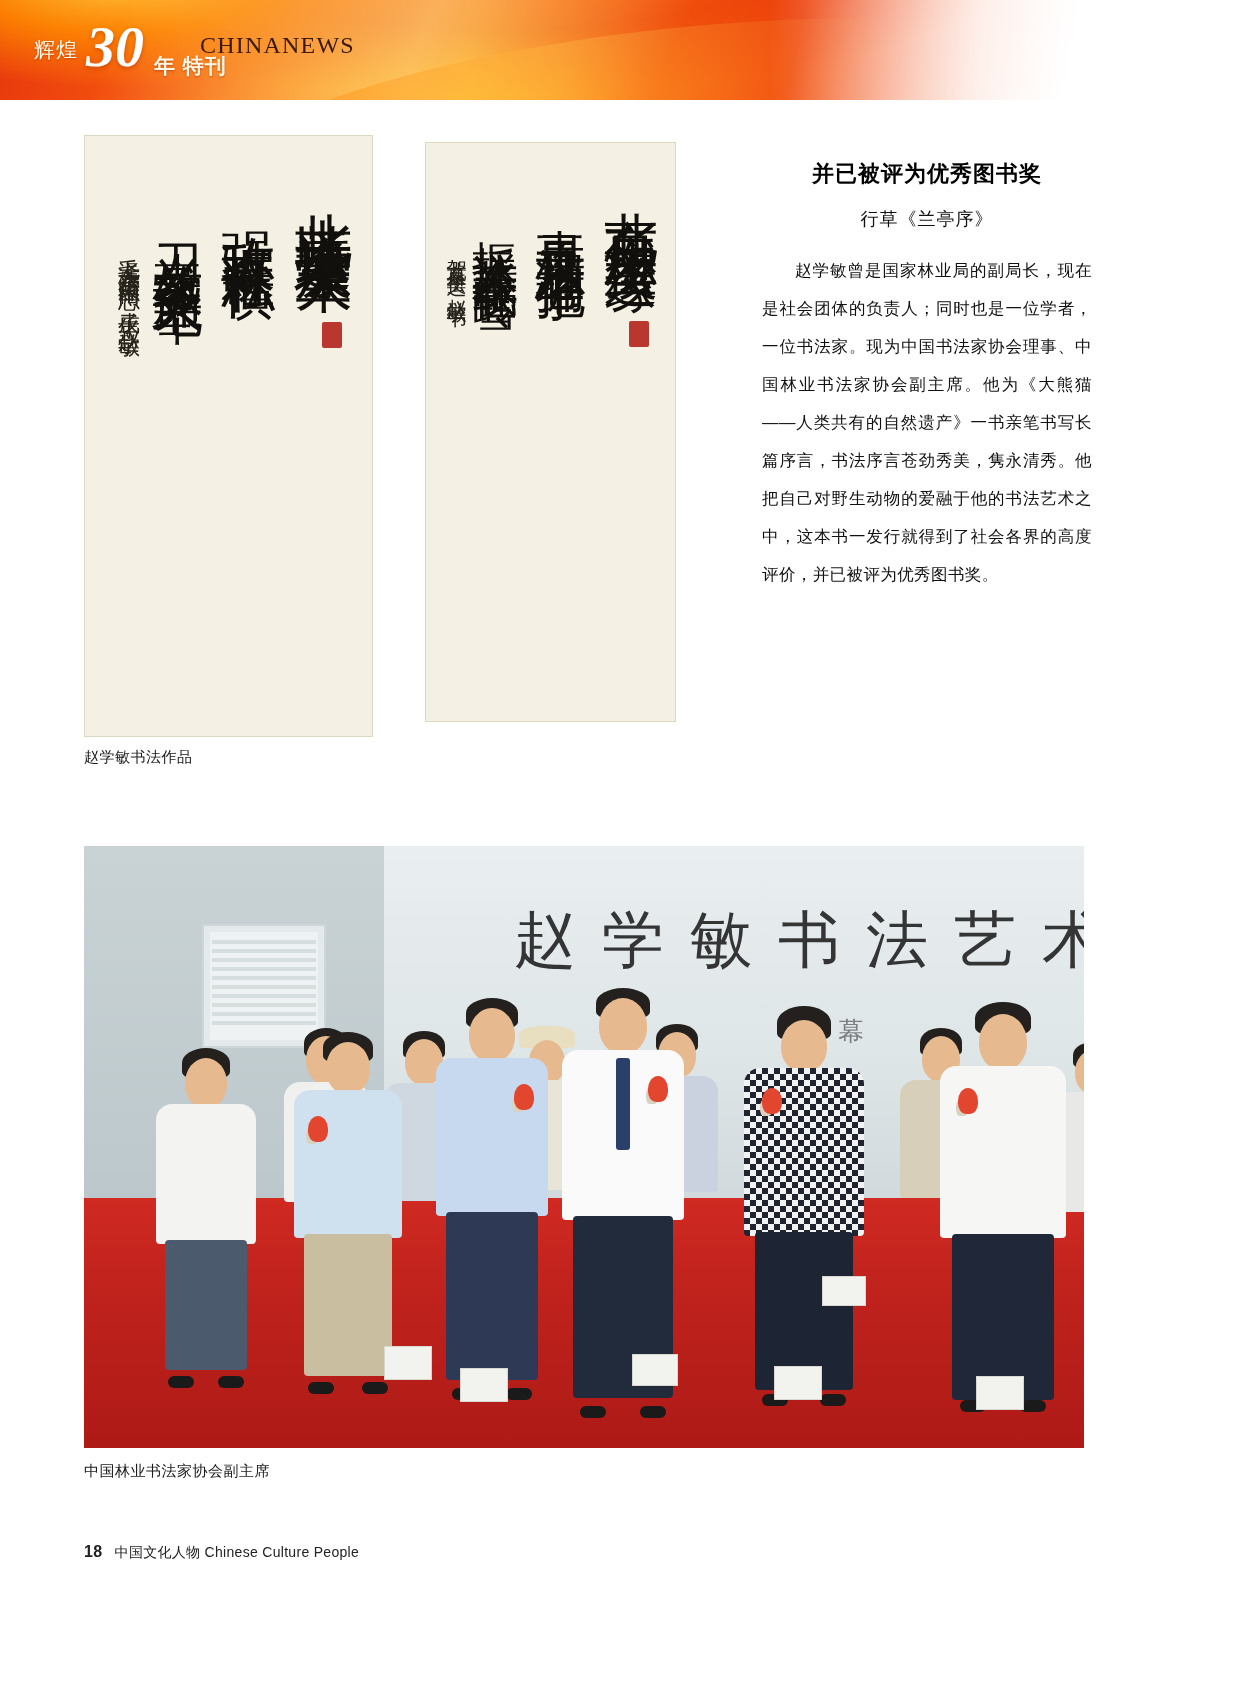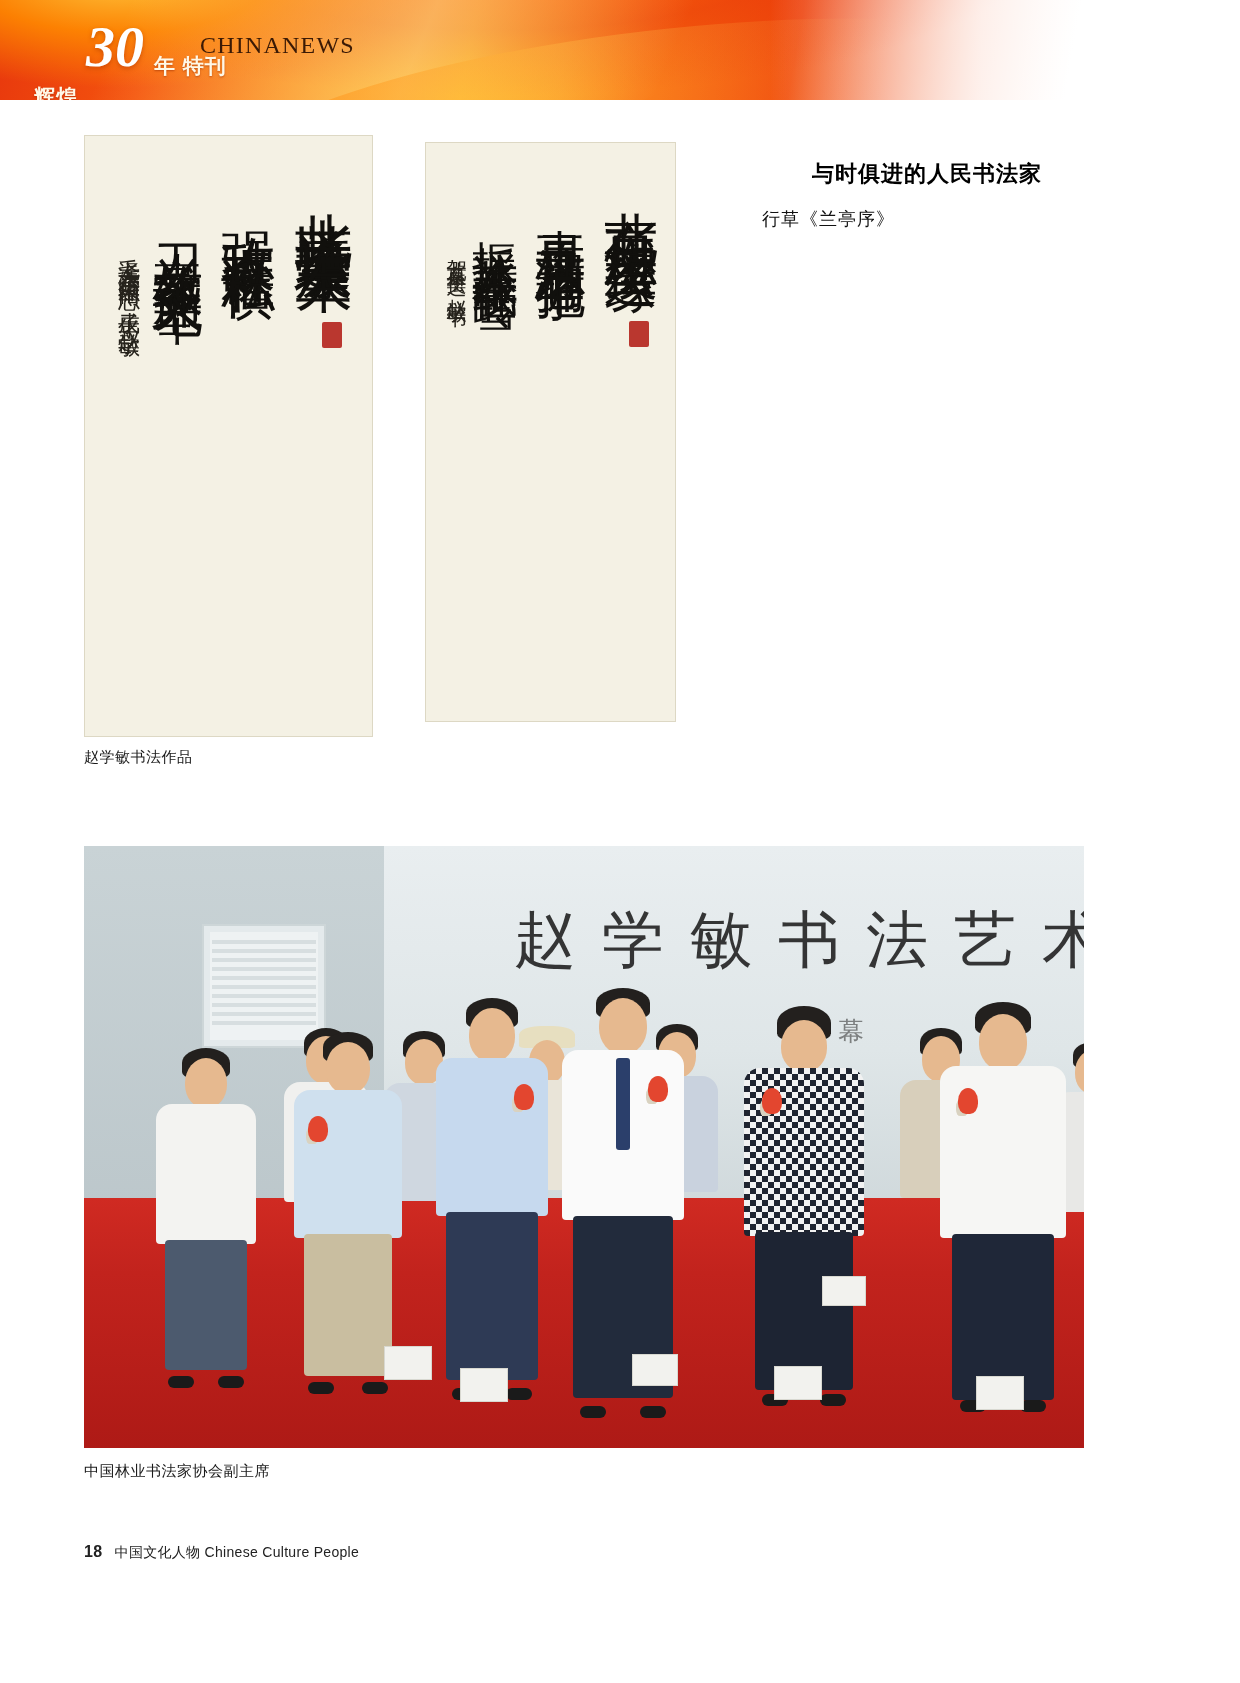--- a/index.html
+++ b/index.html
@@ -61,24 +61,23 @@
     left: 34px; top: 16px;
     width: 180px; height: 72px;
     color: #ffffff;
     white-space: nowrap;
   }
   .logo-cn-left {
     position: absolute;
     left: 0; top: 20px;
     font-size: 21px;
     letter-spacing: 1px;
-    font-weight: bold;
+    font-weight: normal;
     color: #fff8e6;
     text-shadow: 0 1px 2px rgba(150,40,0,.55);
-    margin-top: 47px;
   }
   .logo-60 {
     position: absolute;
     left: 52px; top: 2px;
     font-family: "Liberation Serif", serif;
     font-style: italic;
     font-weight: bold;
     font-size: 58px;
     line-height: 58px;
     color: #ffffff;
@@ -178,20 +177,21 @@
     font-size: 22px;
     font-weight: bold;
     color: #000000;
     text-align: center;
     margin: 26px 0 18px 0;
     letter-spacing: 1px;
   }
   .sub-head {
     font-size: 18px;
     color: #111111;
+    text-align: center;
     margin: 0 0 20px 0;
     letter-spacing: 1px;
     font-family: "Liberation Serif", serif;
   }
 
   
   .photo-wrap {
     position: absolute;
     left: 84px;
     top: 846px;
@@ -302,22 +302,23 @@
     <div class="calli-col c3">振摇冰芳千载任岭雪</div>
     <div class="calli-col c4">贺北京百年奥运  赵学敏书</div>
     <div class="seal s1" style="left:203px; top:178px;"></div>
 
   </div>
 </div>
 
 <div class="fig-caption" id="caption-calligraphy">赵学敏书法作品</div>
 
 <div class="right-col">
-  <h2 class="section-head">与时俱进的人民书法家</h2>
+  <h2 class="section-head">并已被评为优秀图书奖</h2>
   <div class="sub-head">行草《兰亭序》</div>
+  <p class="body-p indent">赵学敏曾是国家林业局的副局长，现在是社会团体的负责人；同时也是一位学者，一位书法家。现为中国书法家协会理事、中国林业书法家协会副主席。他为《大熊猫——人类共有的自然遗产》一书亲笔书写长篇序言，书法序言苍劲秀美，隽永清秀。他把自己对野生动物的爱融于他的书法艺术之中，这本书一发行就得到了社会各界的高度评价，并已被评为优秀图书奖。</p>
 </div>
 
 <div class="photo-wrap">
   <div class="ph-wall"></div>
   <div class="ph-wall-left"></div>
   <div class="ph-ac"></div>
   <div class="ph-banner-text">赵学敏书法艺术展</div>
   <div class="ph-banner-sub">开幕</div>
   <div class="ph-floor"></div>
 

